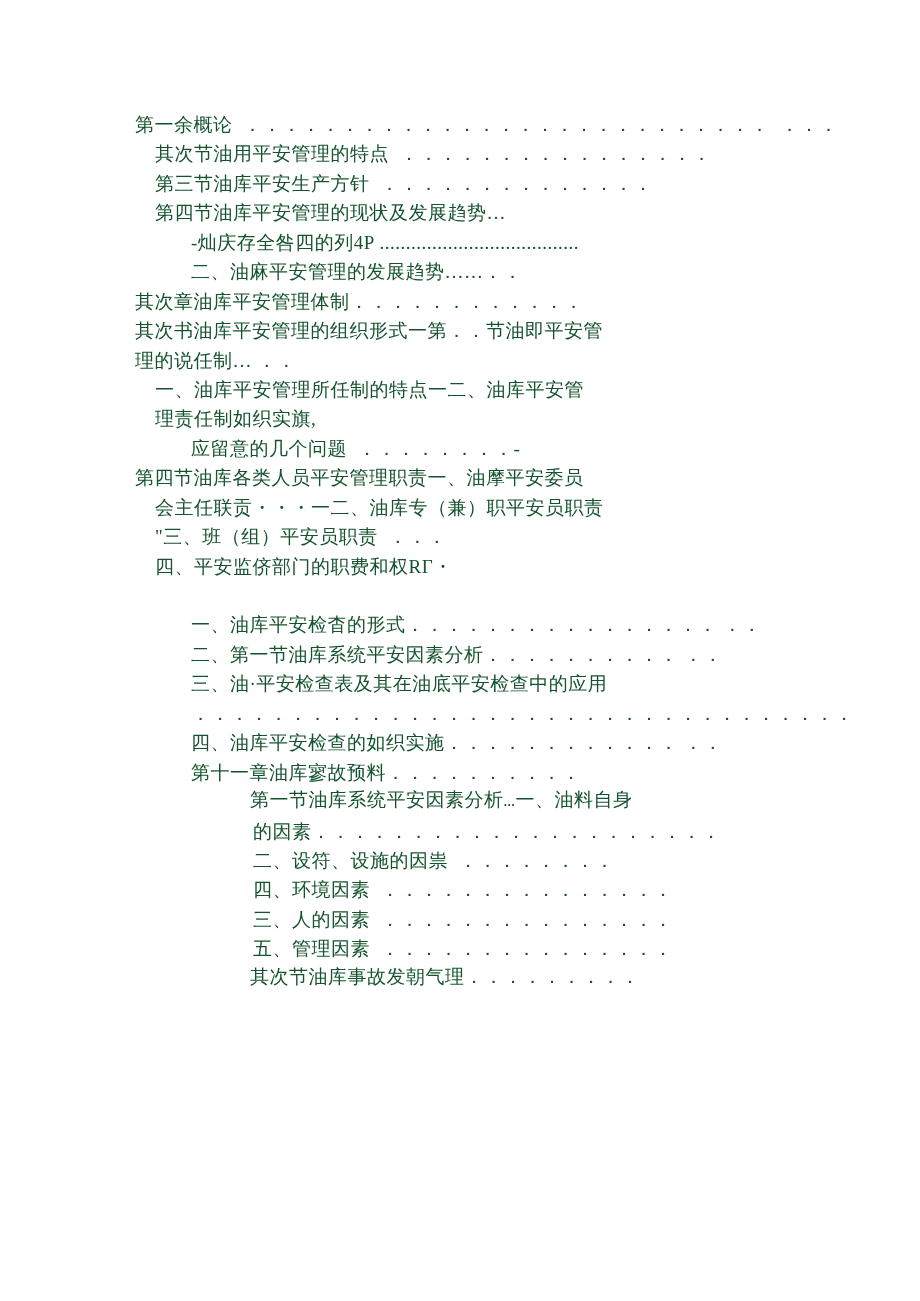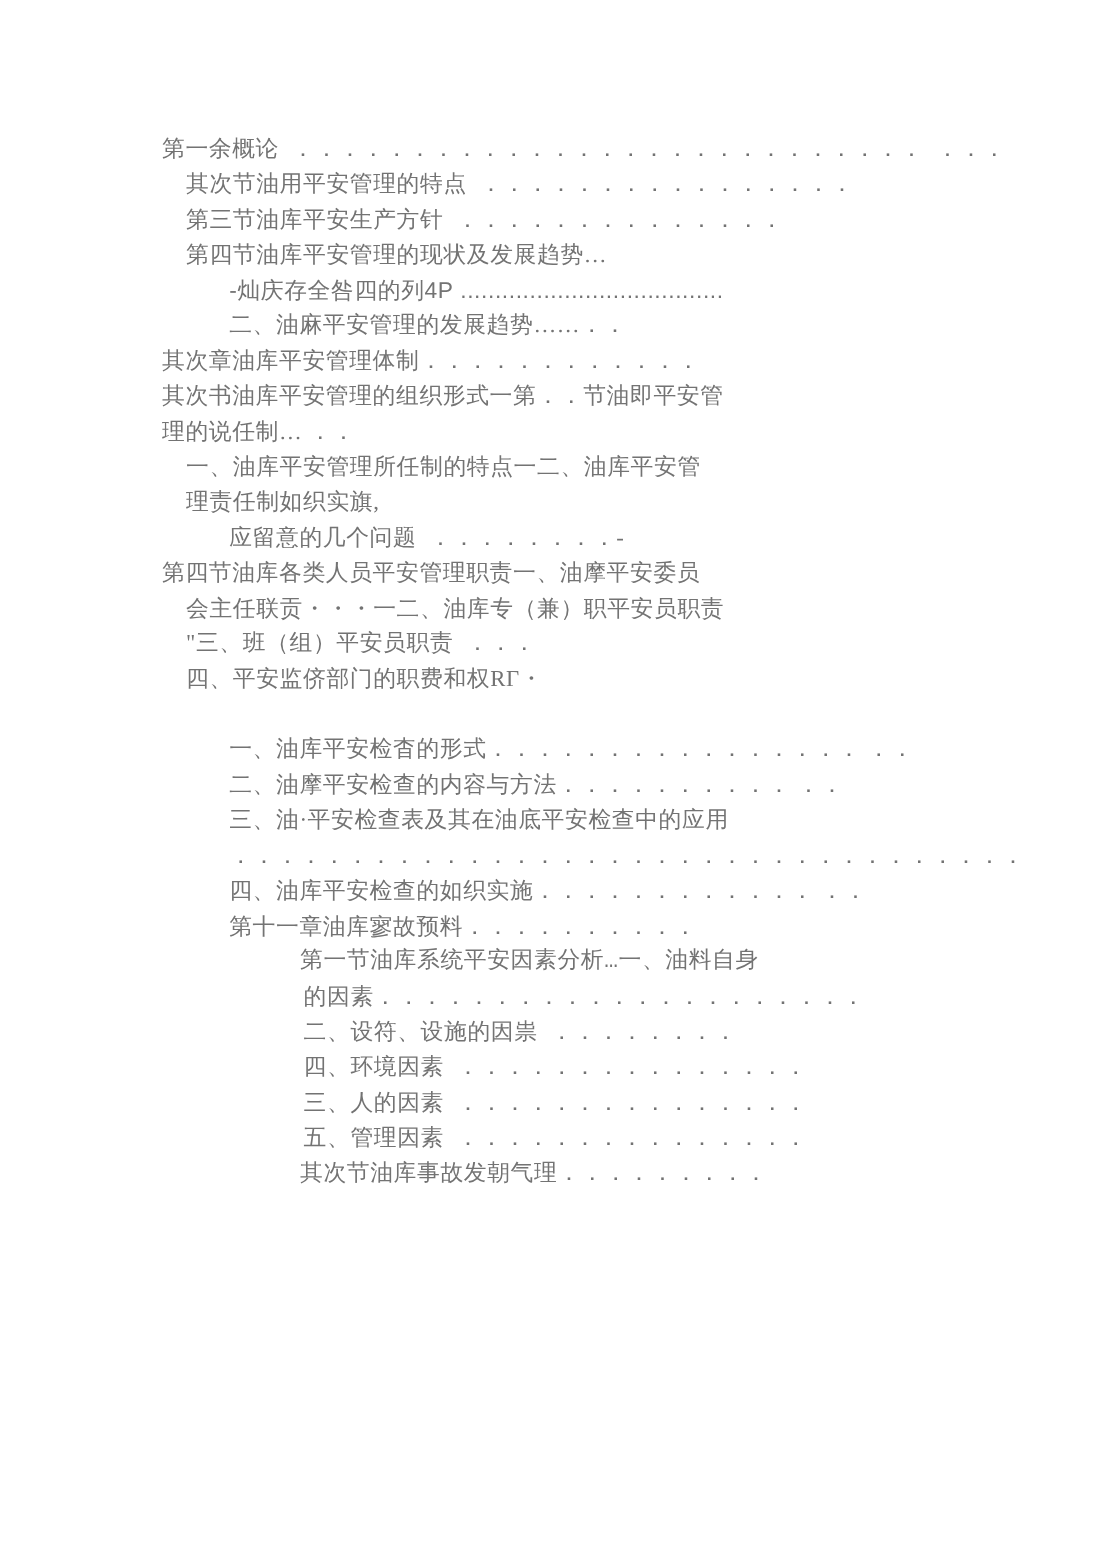--- a/index.html
+++ b/index.html
@@ -10,30 +10,30 @@
     width: 920px;
     height: 1301px;
   }
   .page {
     padding: 110px 135px 0 135px;
     box-sizing: border-box;
   }
   .line {
     font-size: 19px;
     line-height: 1.55;
-    color: #737373;
+    color: #14532d;
     white-space: pre;
     letter-spacing: 0.5px;
   }
   .indent-0 { margin-left: 0; }
   .indent-1 { margin-left: 20px; }
   .indent-2 { margin-left: 56px; }
   .indent-3 { margin-left: 115px; font-family: Liberation Mono, monospace; }
   .indent-4 { margin-left: 118px; }
-  .bold { font-family: Liberation Sans, sans-serif; font-weight: normal; }
+  .bold { font-family: Liberation Serif, serif; font-weight: normal; }
 </style>
 </head>
 <body>
 
 <div class="page">
   <div id="content">
       <div class="line indent-0">第一余概论  ．．．．．．．．．．．．．．．．．．．．．．．．．．．  ．．．</div>
       <div class="line indent-1">其次节油用平安管理的特点  ．．．．．．．．．．．．．．．．</div>
       <div class="line indent-1">第三节油库平安生产方针  ．．．．．．．．．．．．．．</div>
       <div class="line indent-1">第四节油库平安管理的现状及发展趋势…</div>
@@ -44,21 +44,21 @@
       <div class="line indent-0">理的说任制… ．．</div>
       <div class="line indent-1">一、油库平安管理所任制的特点一二、油库平安管</div>
       <div class="line indent-1">理责任制如织实旗,</div>
       <div class="line indent-2">应留意的几个问题  ．．．．．．．．-</div>
       <div class="line indent-0">第四节油库各类人员平安管理职责一、油摩平安委员</div>
       <div class="line indent-1">会主任联贡・・・一二、油库专（兼）职平安员职责</div>
       <div class="line indent-1">"三、班（组）平安员职责  ．．．</div>
       <div class="line indent-1">四、平安监侪部门的职费和权RГ・</div>
       <div class="line indent-0"> </div>
       <div class="line indent-2">一、油库平安检杳的形式．．．．．．．．．．．．．．．． ．．</div>
-      <div class="line indent-2">二、油摩平安检查的内容与方法．．．．．．．．．． ．．</div>
+      <div class="line indent-2">二、第一节油库系统平安因素分析．．．．．．．．．． ．．</div>
       <div class="line indent-2">三、油·平安检查表及其在油底平安检查中的应用</div>
       <div class="line indent-2">．．．．．．．．．．．．．．．．．．．．．．．．．．．．．．．．．．</div>
       <div class="line indent-2">四、油库平安检查的如织实施．．．．．．．．．．．． ．．</div>
       <div class="line indent-2">第十一章油库寥故预料．．．．．．．．．．</div>
       <div class="line indent-3">第一节油库系统平安因素分析…一、油料自身</div>
       <div class="line indent-4">的因素．．．．．．．．．．．．．．．．．．．．．</div>
       <div class="line indent-4">二、设符、设施的因祟  ．．．．．．．．</div>
       <div class="line indent-4">四、环境因素  ．．．．．．．．．．．．．．．</div>
       <div class="line indent-4">三、人的因素  ．．．．．．．．．．．．．．．</div>
       <div class="line indent-4">五、管理因素  ．．．．．．．．．．．．．．．</div>

